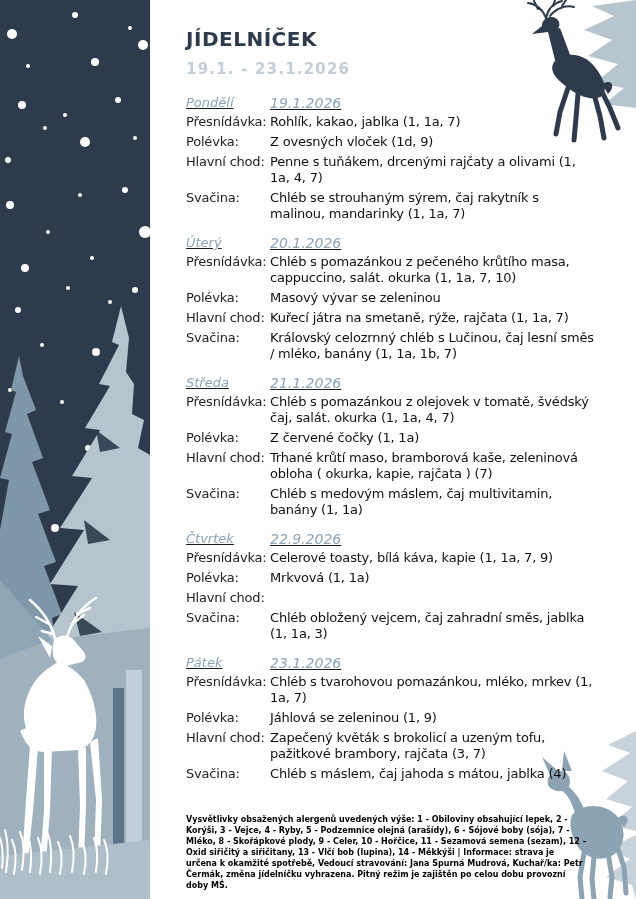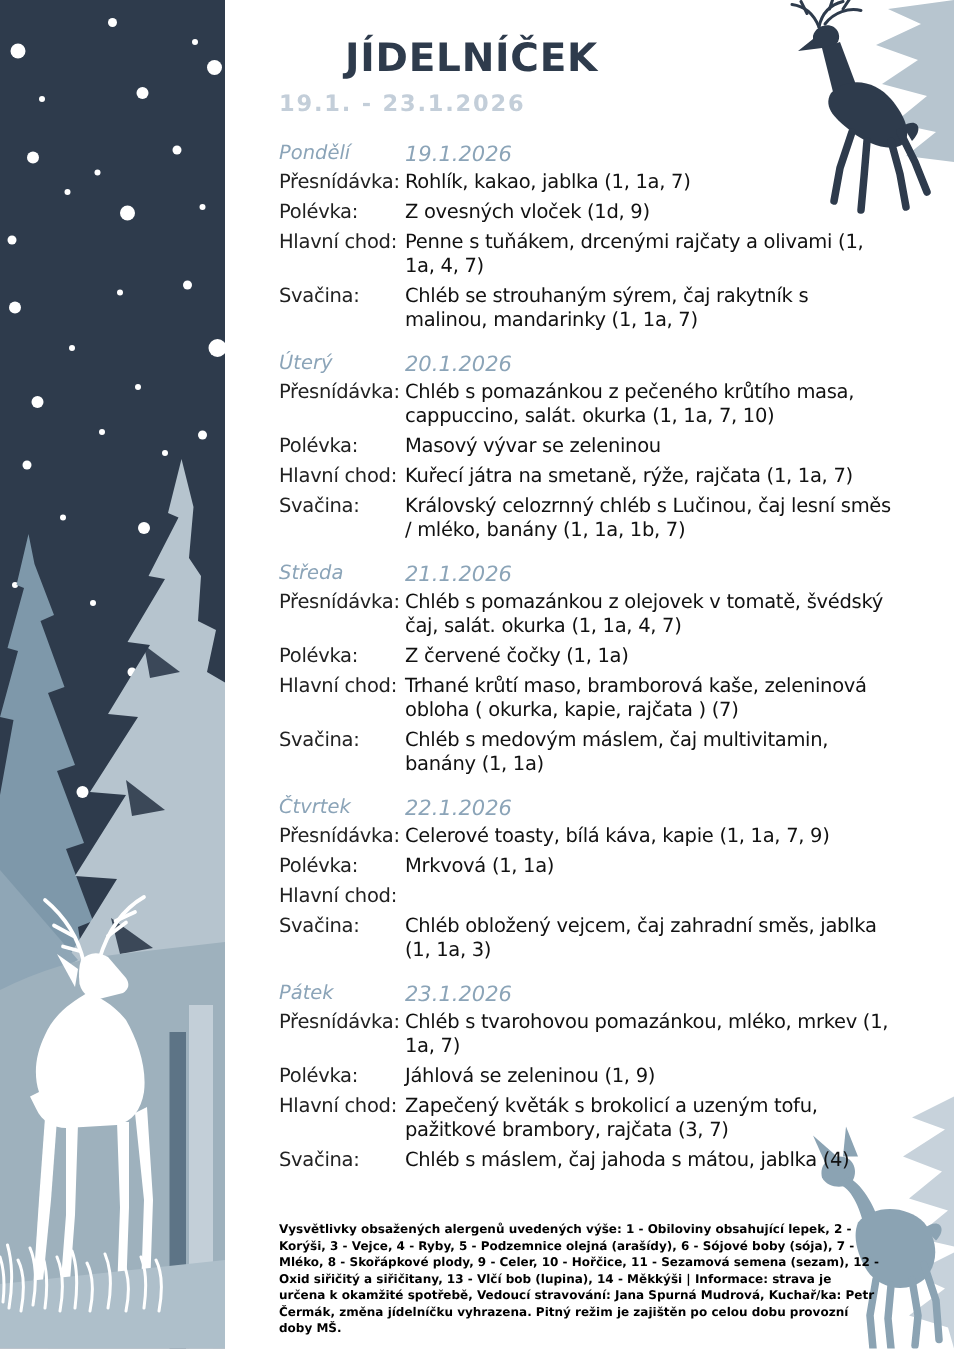--- a/index.html
+++ b/index.html
@@ -12,29 +12,29 @@
   
   .scene-left { position:absolute; left:0; top:0; width:150px; height:899px; }
   .scene-left svg { display:block; width:150px; height:899px; }
   
   .deco-tr { position:absolute; right:0; top:0; width:110px; height:165px; }
   .deco-br { position:absolute; right:0; bottom:0; width:100px; height:172px; }
   .deco-tr svg,.deco-br svg { display:block; width:100%; height:100%; }
   
   .content { position:absolute; left:186px; top:24px; width:410px; }
   h1.title {
-    font-size:26px; font-weight:bold; color:#2e3b4c;
-    letter-spacing:0.5px; line-height:30px;margin-left:44px;
+    font-size:20px; font-weight:bold; color:#2e3b4c;
+    letter-spacing:0.5px; line-height:30px;
   }
   .subtitle {
     font-size:15px; font-weight:bold; color:#c3ced9;
     letter-spacing:1.2px; line-height:26px; margin-top:2px;
   }
   .day { margin-top:13px; }
-  .day-head { display:flex; margin-bottom:3px; }
+  .day-head { display:flex; margin-bottom:3px;text-decoration:underline; }
   .day-name {
     display:inline-block; width:84px; flex:0 0 84px;
     font-style:italic; font-size:13px; color:#8ba4b8; line-height:16px;
   }
   .day-date { font-style:italic; font-size:14px; color:#8ba4b8; line-height:16px; }
   .meal-row {
     display:grid; grid-template-columns:84px 1fr;
     font-size:13px; line-height:16px; letter-spacing:-0.2px;
     margin-bottom:4px;
   }
@@ -269,21 +269,21 @@
     </div>
     <div class="meal-row">
       <span class="meal-label">Svačina:</span>
       <span class="meal-value">Chléb s medovým máslem, čaj multivitamin, banány (1, 1a)</span>
     </div>
   </section>
 
   <section class="day">
     <div class="day-head">
       <span class="day-name">Čtvrtek</span>
-      <span class="day-date">22.1.2026</span>
+      <span class="day-date">22.9.2026</span>
     </div>
     <div class="meal-row">
       <span class="meal-label">Přesnídávka:</span>
       <span class="meal-value">Celerové toasty, bílá káva, kapie (1, 1a, 7, 9)</span>
     </div>
     <div class="meal-row">
       <span class="meal-label">Polévka:</span>
       <span class="meal-value">Mrkvová (1, 1a)</span>
     </div>
     <div class="meal-row">

